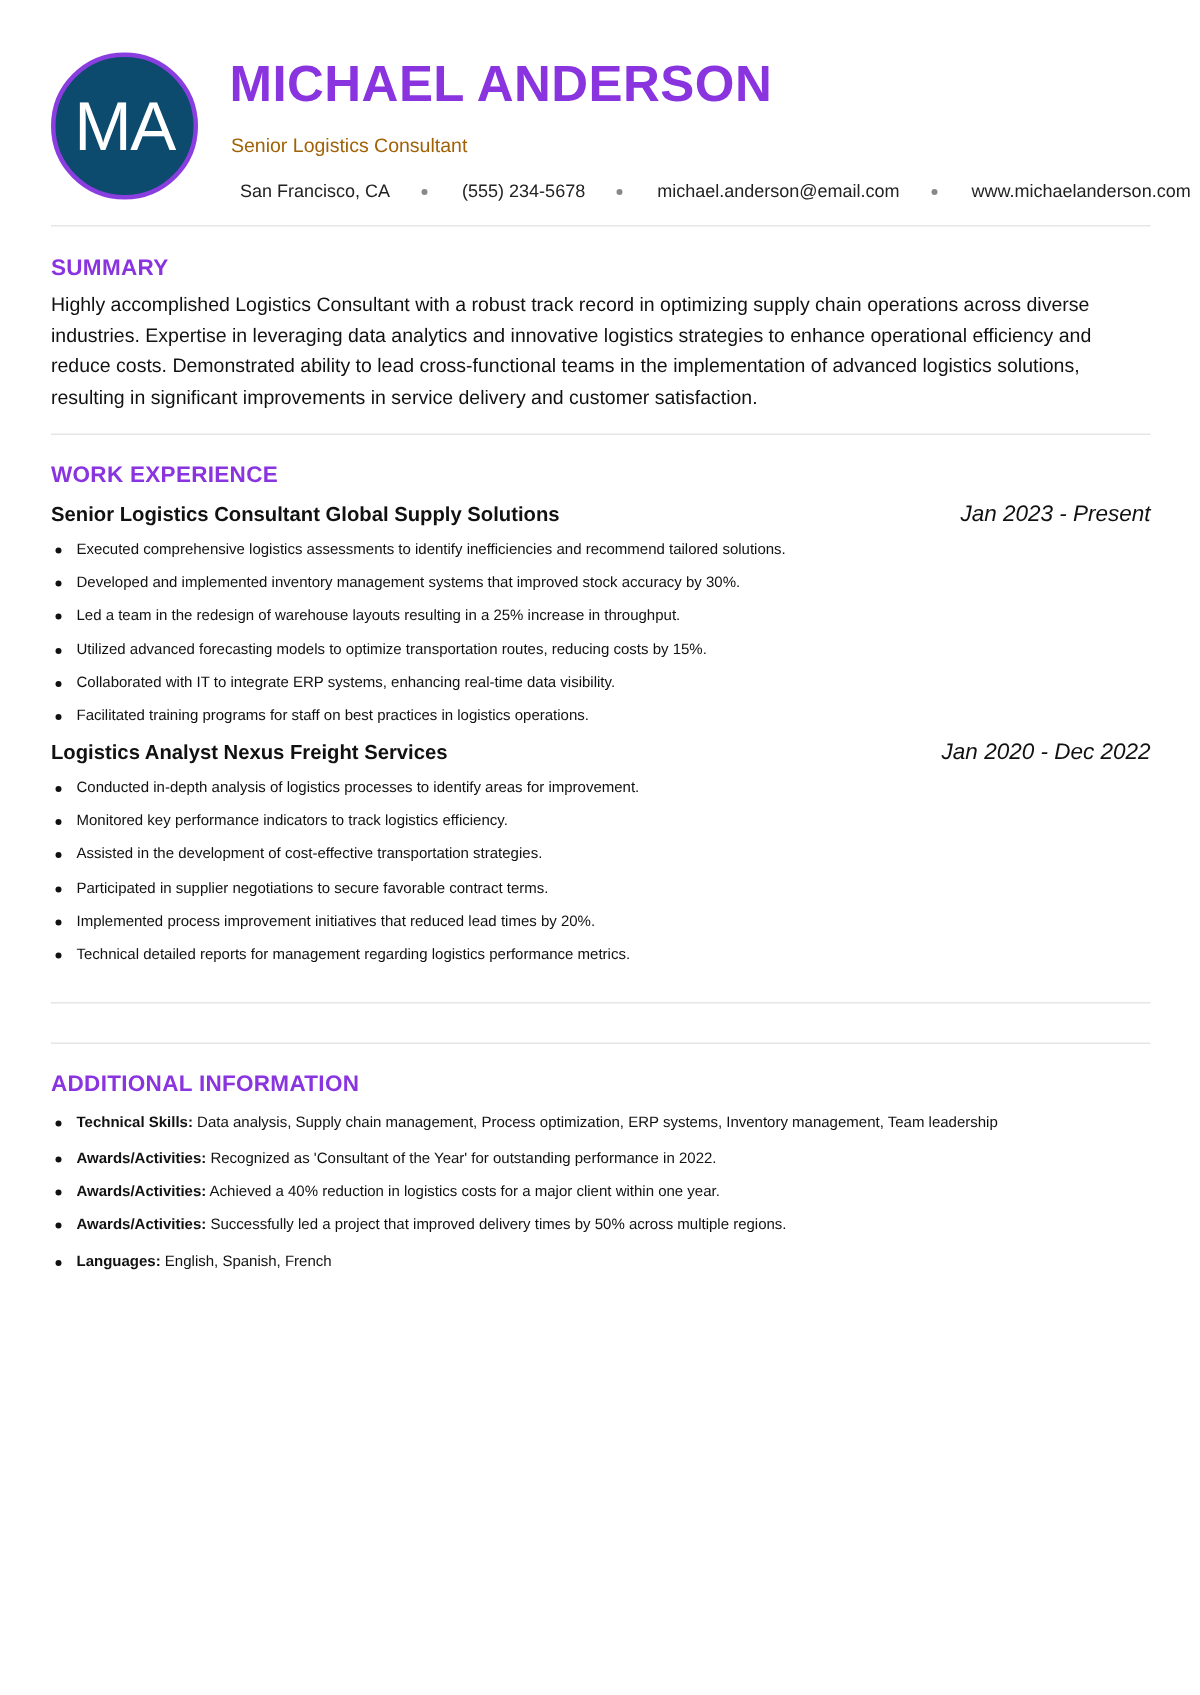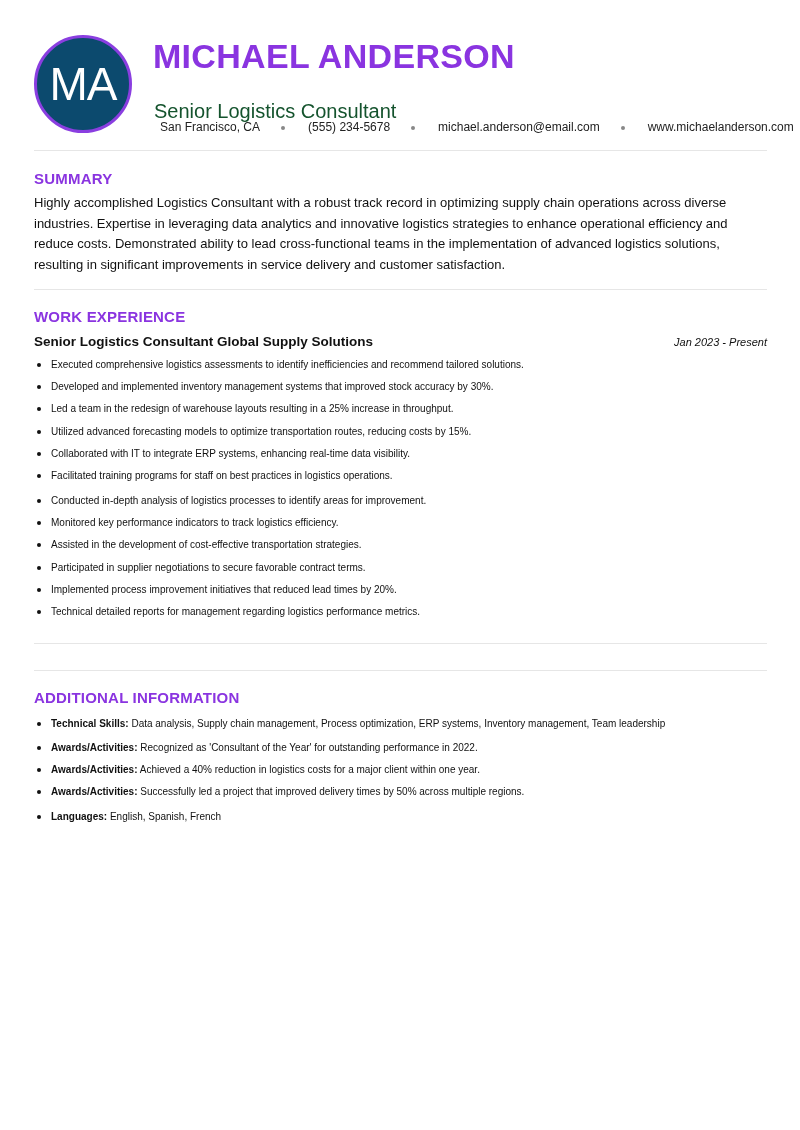--- a/index.html
+++ b/index.html
@@ -7,34 +7,34 @@
          font-family: "Liberation Sans", sans-serif; color: #111111; }
   .page { position: absolute; left: 34px; top: 0; width: 733px; }
 
   .header { position: relative; height: 150px; }
   .avatar { position: absolute; left: 0; top: 35px; width: 98px; height: 98px; border-radius: 50%;
             background: #0c4a6e; border: 3px solid #8a3ee0; box-sizing: border-box;
             display: flex; align-items: center; justify-content: center; }
   .avatar span { color: #ffffff; font-size: 46px; letter-spacing: -1px; }
   .name { position: absolute; left: 119px; top: 37px; font-size: 34px; font-weight: bold;
           color: #8a34e0; letter-spacing: 0.3px; white-space: nowrap; }
-  .title { position: absolute; left: 120px; top: 100px; font-size: 20px; color: #14532d; white-space: nowrap; }
+  .title { position: absolute; left: 120px; top: 89px; font-size: 13px; color: #a16207; white-space: nowrap; }
   .contacts { position: absolute; left: 126px; top: 120px; font-size: 12px; color: #222;
               display: flex; align-items: center; white-space: nowrap; gap: 12px; }
   .contacts .dot { display: inline-block; width: 4px; height: 4px; border-radius: 50%;
                    background: #888; margin: 0 11px 0 9px; position: relative; top: 1px; }
 
   .divider { height: 1px; background: #e6e6e6; width: 733px; }
 
   .section-title { font-size: 15px; font-weight: bold; color: #8a34e0; letter-spacing: 0.2px; }
   .para { font-size: 13px; line-height: 20.5px; color: #111; }
 
   .job-head { display: flex; justify-content: space-between; align-items: baseline; }
   .job-title { font-size: 13.5px; font-weight: bold; color: #111; white-space: nowrap; }
-  .job-date { font-size: 11px; font-style: italic; color: #111; white-space: nowrap; }
+  .job-date { font-size: 15px; font-style: italic; color: #111; white-space: nowrap; }
 
   ul.bullets { list-style: none; margin: 0; padding: 0; }
   ul.bullets li { position: relative; padding-left: 17px; font-size: 10px; color: #111;
                   line-height: 19px; margin-bottom: 3.2px; }
   ul.bullets li::before { content: ""; position: absolute; left: 3px; top: 8px; width: 4px; height: 4px;
                           border-radius: 50%; background: #111; }
   .label-b { font-weight: bold; }
 </style>
 </head>
 <body>
@@ -79,20 +79,24 @@
         <li>Executed comprehensive logistics assessments to identify inefficiencies and recommend tailored solutions.</li>
         <li>Developed and implemented inventory management systems that improved stock accuracy by 30%.</li>
         <li>Led a team in the redesign of warehouse layouts resulting in a 25% increase in throughput.</li>
         <li>Utilized advanced forecasting models to optimize transportation routes, reducing costs by 15%.</li>
         <li>Collaborated with IT to integrate ERP systems, enhancing real-time data visibility.</li>
         <li>Facilitated training programs for staff on best practices in logistics operations.</li>
       </ul>
     </div>
 
     <div style="margin-top:6px;">
+      <div class="job-head">
+        <div class="job-title">Logistics Analyst  Nexus Freight Services</div>
+        <div class="job-date">Jan 2020 - Dec 2022</div>
+      </div>
       <ul class="bullets" style="margin-top:6px;">
         <li>Conducted in-depth analysis of logistics processes to identify areas for improvement.</li>
         <li>Monitored key performance indicators to track logistics efficiency.</li>
         <li>Assisted in the development of cost-effective transportation strategies.</li>
         <li>Participated in supplier negotiations to secure favorable contract terms.</li>
         <li>Implemented process improvement initiatives that reduced lead times by 20%.</li>
         <li>Technical detailed reports for management regarding logistics performance metrics.</li>
       </ul>
     </div>
   </div>

